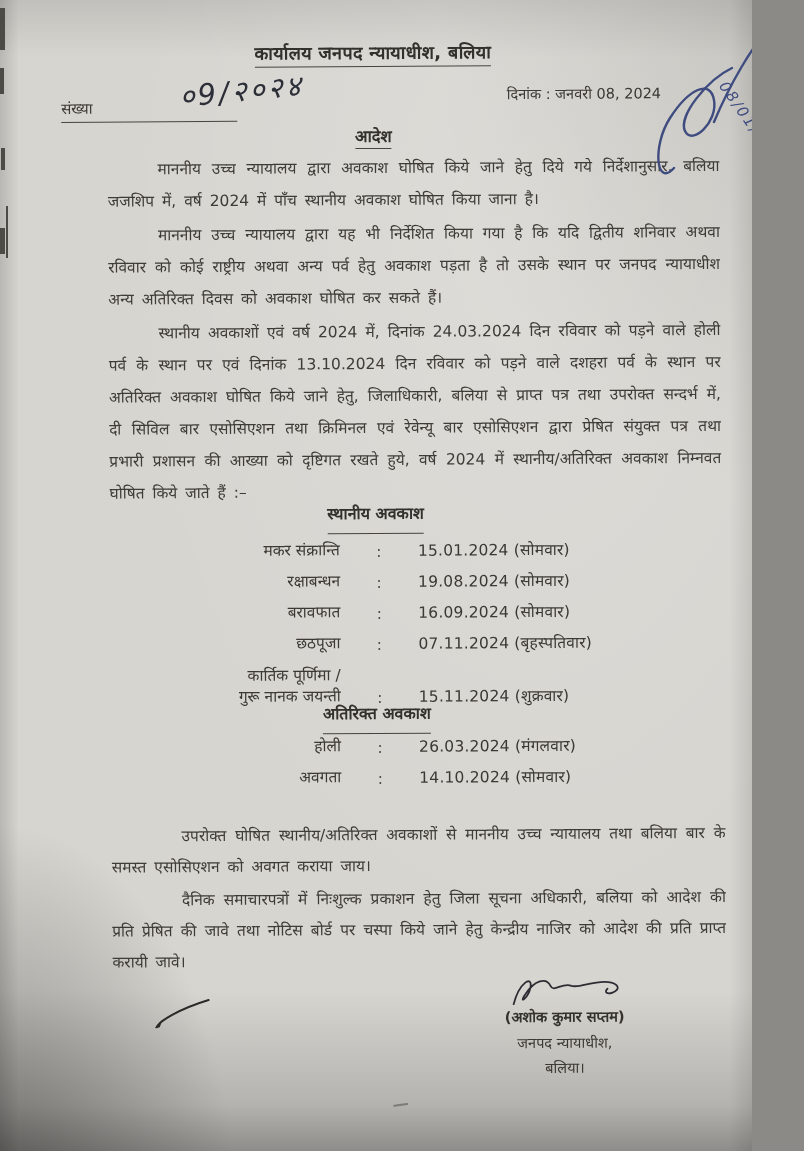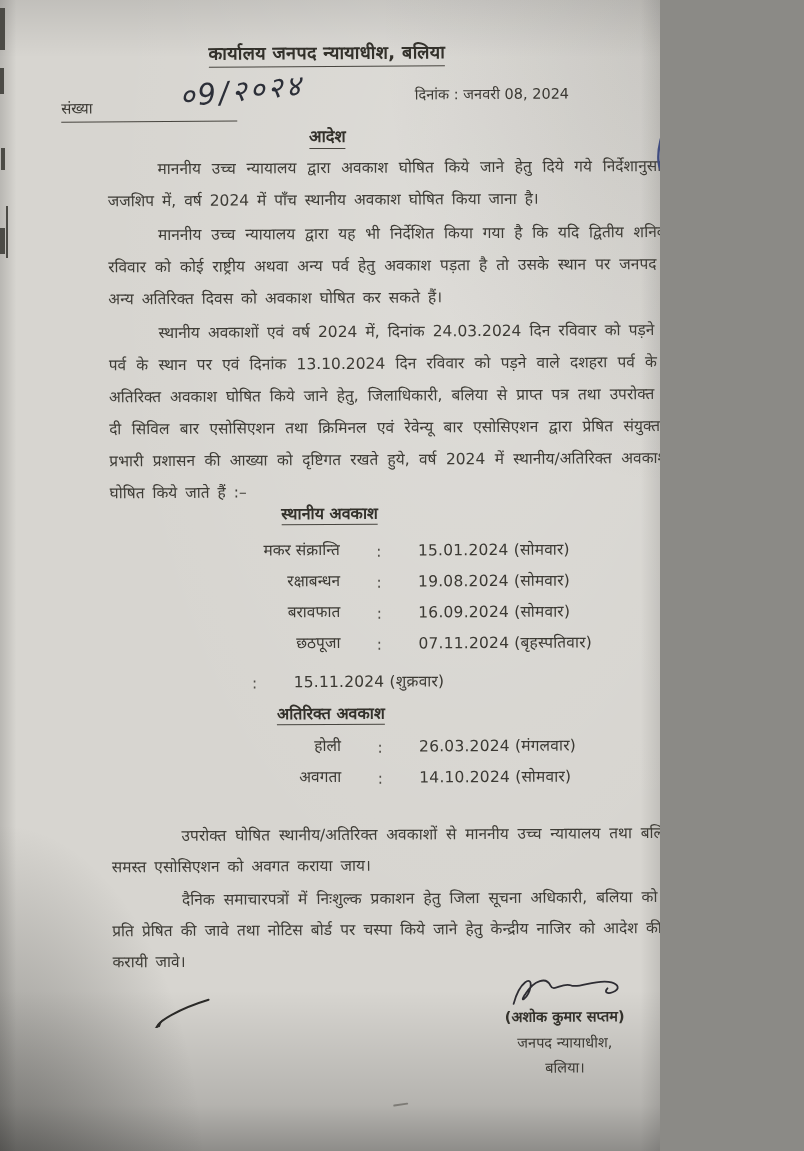--- a/index.html
+++ b/index.html
@@ -1,21 +1,21 @@
 <!DOCTYPE html>
 <html><head>
 <meta charset="utf-8">
 <style>
   html,body{margin:0;padding:0;}
   body{
     width:804px;height:1151px;overflow:hidden;
     background:#8b8a86;
     font-family:"DejaVu Sans","Liberation Sans",sans-serif;
   }
-  .page{position:relative;width:660px;height:1151px;overflow:hidden;}
+  .page{position:relative;width:752px;height:1151px;overflow:hidden;}
   .paper{
     position:absolute;inset:0;
     background:
       radial-gradient(ellipse at 70% 20%, rgba(255,255,255,0.16), transparent 55%),
       radial-gradient(ellipse at 0% 104%, rgba(30,30,28,0.45), transparent 22%),
       radial-gradient(ellipse at 100% 0%, rgba(60,58,54,0.12), transparent 30%),
       linear-gradient(to bottom, rgba(0,0,0,0.10), rgba(0,0,0,0) 5%, rgba(0,0,0,0) 86%, rgba(0,0,0,0.16) 96%, rgba(0,0,0,0.34)),
       linear-gradient(to right, rgba(0,0,0,0.14), rgba(0,0,0,0) 2.5%, rgba(0,0,0,0) 97%, rgba(0,0,0,0.10)),
       #d7d5d0;
   }
@@ -47,21 +47,21 @@
   .body-paras{position:absolute;left:110px;top:152px;width:612px;height:352px;overflow:hidden;}
   .para{
     margin:0 0 2px 0;font-size:15.5px;line-height:32px;text-align:justify;
     word-spacing:3px;text-indent:50px;color:#3e3c36;
   }
 
   .table-heading{
     position:absolute;left:0;width:100%;text-align:center;margin:0;
     font-size:16px;font-weight:700;color:#33312b;
   }
-  .table-heading span{border-bottom:1.7px solid rgba(45,42,36,0.85);padding-bottom:1px;}
+  .table-heading span{border-bottom:1.7px solid rgba(45,42,36,0.85);padding-bottom:10px;}
   .h-local{top:502px;}
   .h-additional{top:702px;}
 
   .holiday-table{position:absolute;left:215px;width:420px;}
   .t-local{top:534px;}
   .t-additional{top:730px;}
   .holiday-row{display:flex;align-items:flex-end;min-height:31px;font-size:15.5px;color:#3b3933;}
   .h-name{width:125px;white-space:pre-line;line-height:21px;padding-bottom:4px;text-align:right;}
   .h-colon{width:78px;text-align:center;padding-bottom:4px;color:#504e48;}
   .h-date{flex:1;padding-bottom:4px;letter-spacing:0.2px;}
@@ -153,20 +153,22 @@
         <span class="h-name">बरावफात</span>
         <span class="h-colon">:</span>
         <span class="h-date">16.09.2024 (सोमवार)</span>
       </div>
       <div class="holiday-row">
         <span class="h-name">छठपूजा</span>
         <span class="h-colon">:</span>
         <span class="h-date">07.11.2024 (बृहस्पतिवार)</span>
       </div>
       <div class="holiday-row row-kartik">
+        <span class="h-name">कार्तिक पूर्णिमा /
+गुरू नानक जयन्ती</span>
         <span class="h-colon">:</span>
         <span class="h-date">15.11.2024 (शुक्रवार)</span>
       </div>
     </div>
 
     <h3 class="table-heading h-additional">
       <span>अतिरिक्त अवकाश</span>
     </h3>
 
     <div class="holiday-table t-additional">

